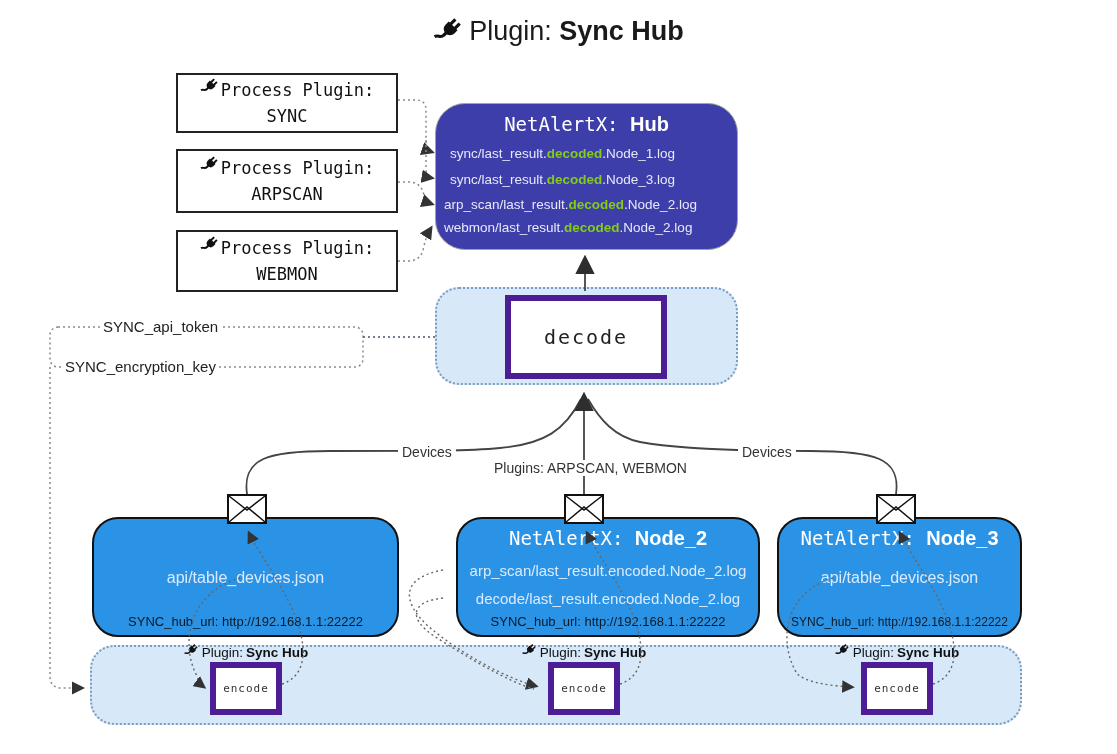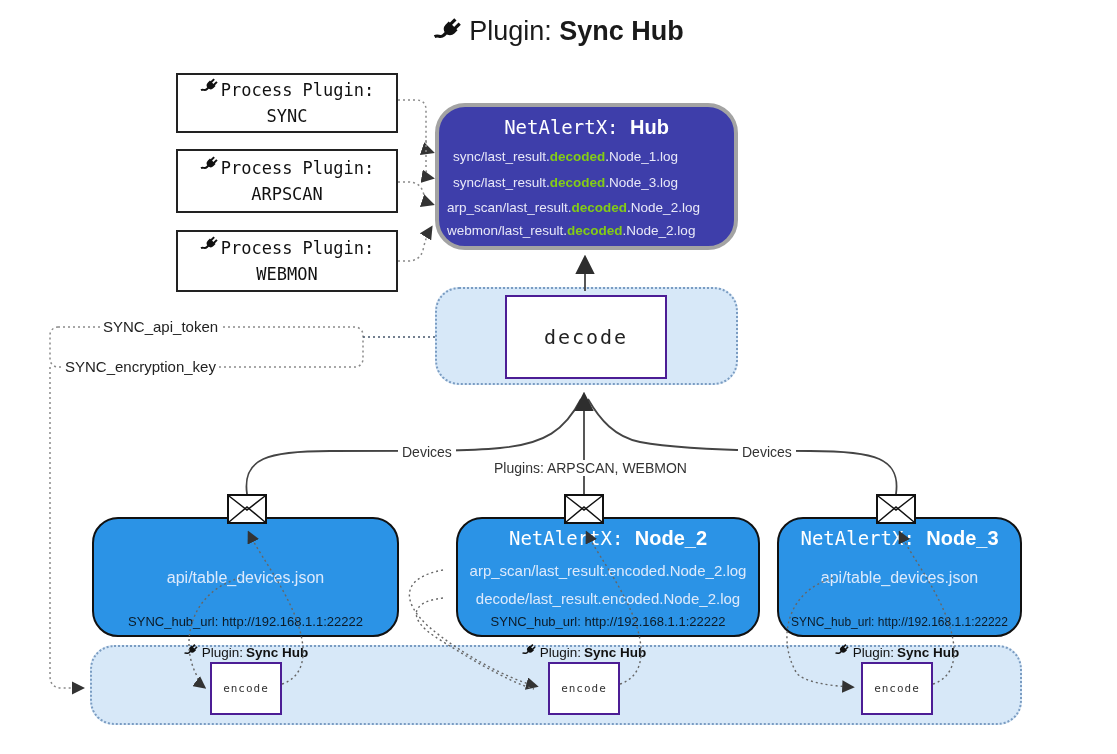--- a/index.html
+++ b/index.html
@@ -13,36 +13,36 @@
   .title .ic{display:inline-block;vertical-align:-6px;margin-right:6px;}
   .title b{font-weight:bold;}
 
   
   .pbox{position:absolute;left:176px;width:222px;background:#fff;border:2px solid #222;box-sizing:border-box;
         display:flex;flex-direction:column;align-items:center;justify-content:center;
         font-family:"DejaVu Sans Mono",monospace;font-size:17px;color:#111;z-index:2;line-height:1.55;}
   .pbox .l1{display:flex;align-items:center;gap:2px;}
 
   
-  .hub{position:absolute;left:435px;top:103px;width:303px;height:147px;background:#3e3eaa;border:4px solid #a3a3a3;
+  .hub{position:absolute;left:435px;top:103px;width:303px;height:147px;background:#3e3eaa;border:1px solid #a3a3a3;
        border-radius:30px;box-sizing:border-box;z-index:2;}
   .hub-title{position:absolute;top:9px;width:100%;text-align:center;color:#fff;
              font-family:"DejaVu Sans Mono",monospace;font-size:19px;}
   .hub-title b{font-family:"Liberation Sans",sans-serif;font-size:20px;}
   .hub-file{position:absolute;color:#e8e8f8;font-size:13.5px;white-space:nowrap;}
   .hub-file b{color:#84cc16;}
   .hub-url{position:absolute;left:435px;top:80px;width:303px;text-align:center;font-size:11.5px;color:#222;z-index:3;}
 
   
   .panel{position:absolute;background:#d7e8f8;border:2px dotted #7a9cc2;border-radius:24px;box-sizing:border-box;z-index:1;}
   .decode-panel{left:435px;top:287px;width:303px;height:98px;}
   .bar{left:90px;top:645px;width:932px;height:80px;}
 
   
-  .wbox{position:absolute;background:#fff;border:2px solid #4c1d95;box-sizing:border-box;z-index:2;
+  .wbox{position:absolute;background:#fff;border:6px solid #4c1d95;box-sizing:border-box;z-index:2;
         display:flex;align-items:center;justify-content:center;font-family:"DejaVu Sans Mono",monospace;color:#333;}
   .decode-box{left:505px;top:295px;width:162px;height:84px;font-size:20px;letter-spacing:2px;color:#222;}
   .encode-box{width:72px;height:53px;top:662px;font-size:11px;letter-spacing:1px;}
 
   
   .node{position:absolute;top:517px;height:120px;background:#2b93e6;border:2px solid #111;border-radius:26px;
         box-sizing:border-box;z-index:2;}
   .node-title{position:absolute;top:8px;width:100%;text-align:center;color:#fff;
               font-family:"DejaVu Sans Mono",monospace;font-size:19px;white-space:nowrap;}
   .node-title b{font-family:"Liberation Sans",sans-serif;font-size:20px;}

